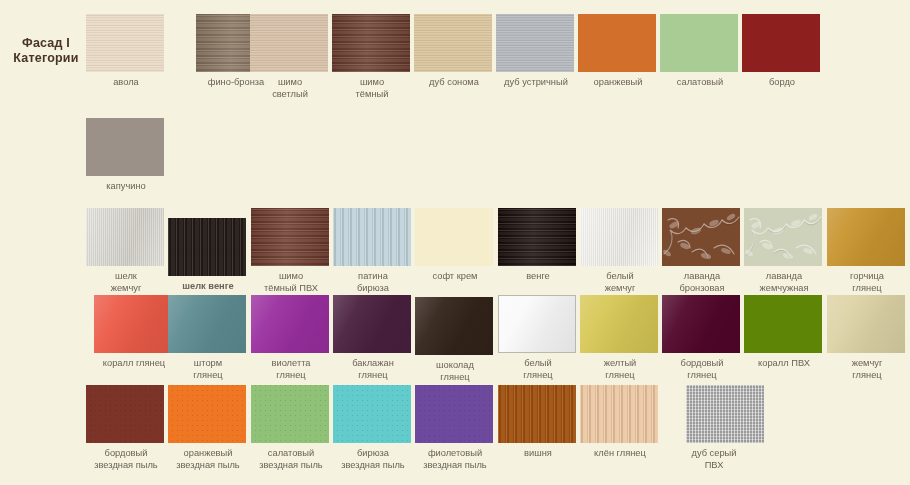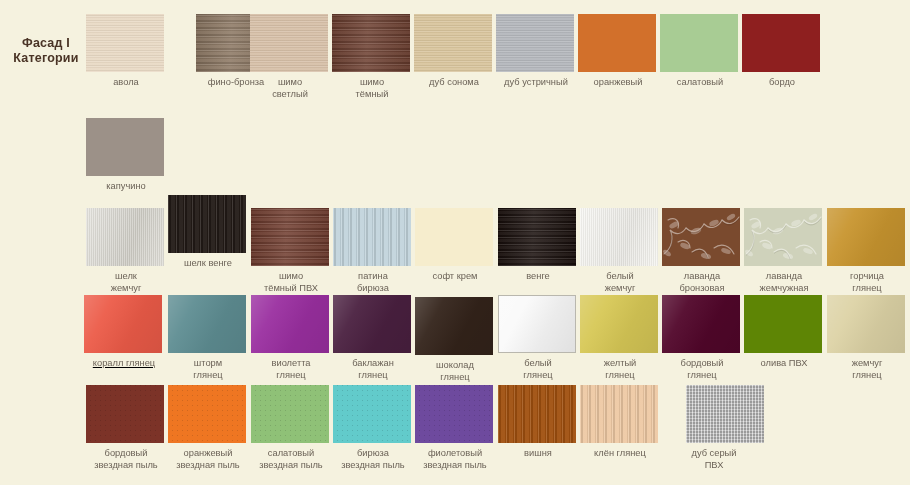--- a/index.html
+++ b/index.html
@@ -219,21 +219,21 @@
         <div class="swatch-chip" style="background: rgb(156, 145, 136);"></div>
         <div class="swatch-label">капучино</div>
       </div>
       <div class="swatch-cell" style="left: 86px; top: 208px;">
         <div class="swatch-chip" style="background: rgb(216, 214, 206);">
           <div class="tex tex-silk"></div>
         </div>
         <div class="swatch-label">шелк
 жемчуг</div>
       </div>
-      <div class="swatch-cell" style="left: 168px; top: 195px;">
+      <div class="swatch-cell" style="left: 168px; top: 218px; font-weight: bold;">
         <div class="swatch-chip" style="background: rgb(34, 26, 22);">
           <div class="tex tex-grain-v"></div>
         </div>
         <div class="swatch-label">шелк венге</div>
       </div>
       <div class="swatch-cell" style="left: 251px; top: 208px;">
         <div class="swatch-chip" style="background: rgb(110, 58, 44);">
           <div class="tex tex-grain-h2"></div>
         </div>
         <div class="swatch-label">шимо
@@ -335,21 +335,21 @@
         <div class="swatch-label">лаванда
 жемчужная</div>
       </div>
       <div class="swatch-cell" style="left: 827px; top: 208px;">
         <div class="swatch-chip" style="background: rgb(200, 149, 47);">
           <div class="tex tex-gloss"></div>
         </div>
         <div class="swatch-label">горчица
 глянец</div>
       </div>
-      <div class="swatch-cell" style="left: 84px; top: 295px; text-decoration: underline;">
+      <div class="swatch-cell" style="left: 94px; top: 295px;">
         <div class="swatch-chip" style="background: rgb(236, 91, 72);">
           <div class="tex tex-gloss"></div>
         </div>
         <div class="swatch-label">коралл глянец</div>
       </div>
       <div class="swatch-cell" style="left: 168px; top: 295px;">
         <div class="swatch-chip" style="background: rgb(94, 141, 146);">
           <div class="tex tex-gloss"></div>
         </div>
         <div class="swatch-label">шторм
@@ -392,21 +392,21 @@
       </div>
       <div class="swatch-cell" style="left: 662px; top: 295px;">
         <div class="swatch-chip" style="background: rgb(81, 6, 42);">
           <div class="tex tex-gloss"></div>
         </div>
         <div class="swatch-label">бордовый
 глянец</div>
       </div>
       <div class="swatch-cell" style="left: 744px; top: 295px;">
         <div class="swatch-chip" style="background: rgb(94, 133, 5);"></div>
-        <div class="swatch-label">олива ПВХ</div>
+        <div class="swatch-label">коралл ПВХ</div>
       </div>
       <div class="swatch-cell" style="left: 827px; top: 295px;">
         <div class="swatch-chip" style="background: rgb(221, 211, 166);">
           <div class="tex tex-gloss"></div>
         </div>
         <div class="swatch-label">жемчуг
 глянец</div>
       </div>
       <div class="swatch-cell" style="left: 86px; top: 385px;">
         <div class="swatch-chip" style="background: rgb(124, 51, 40);">

